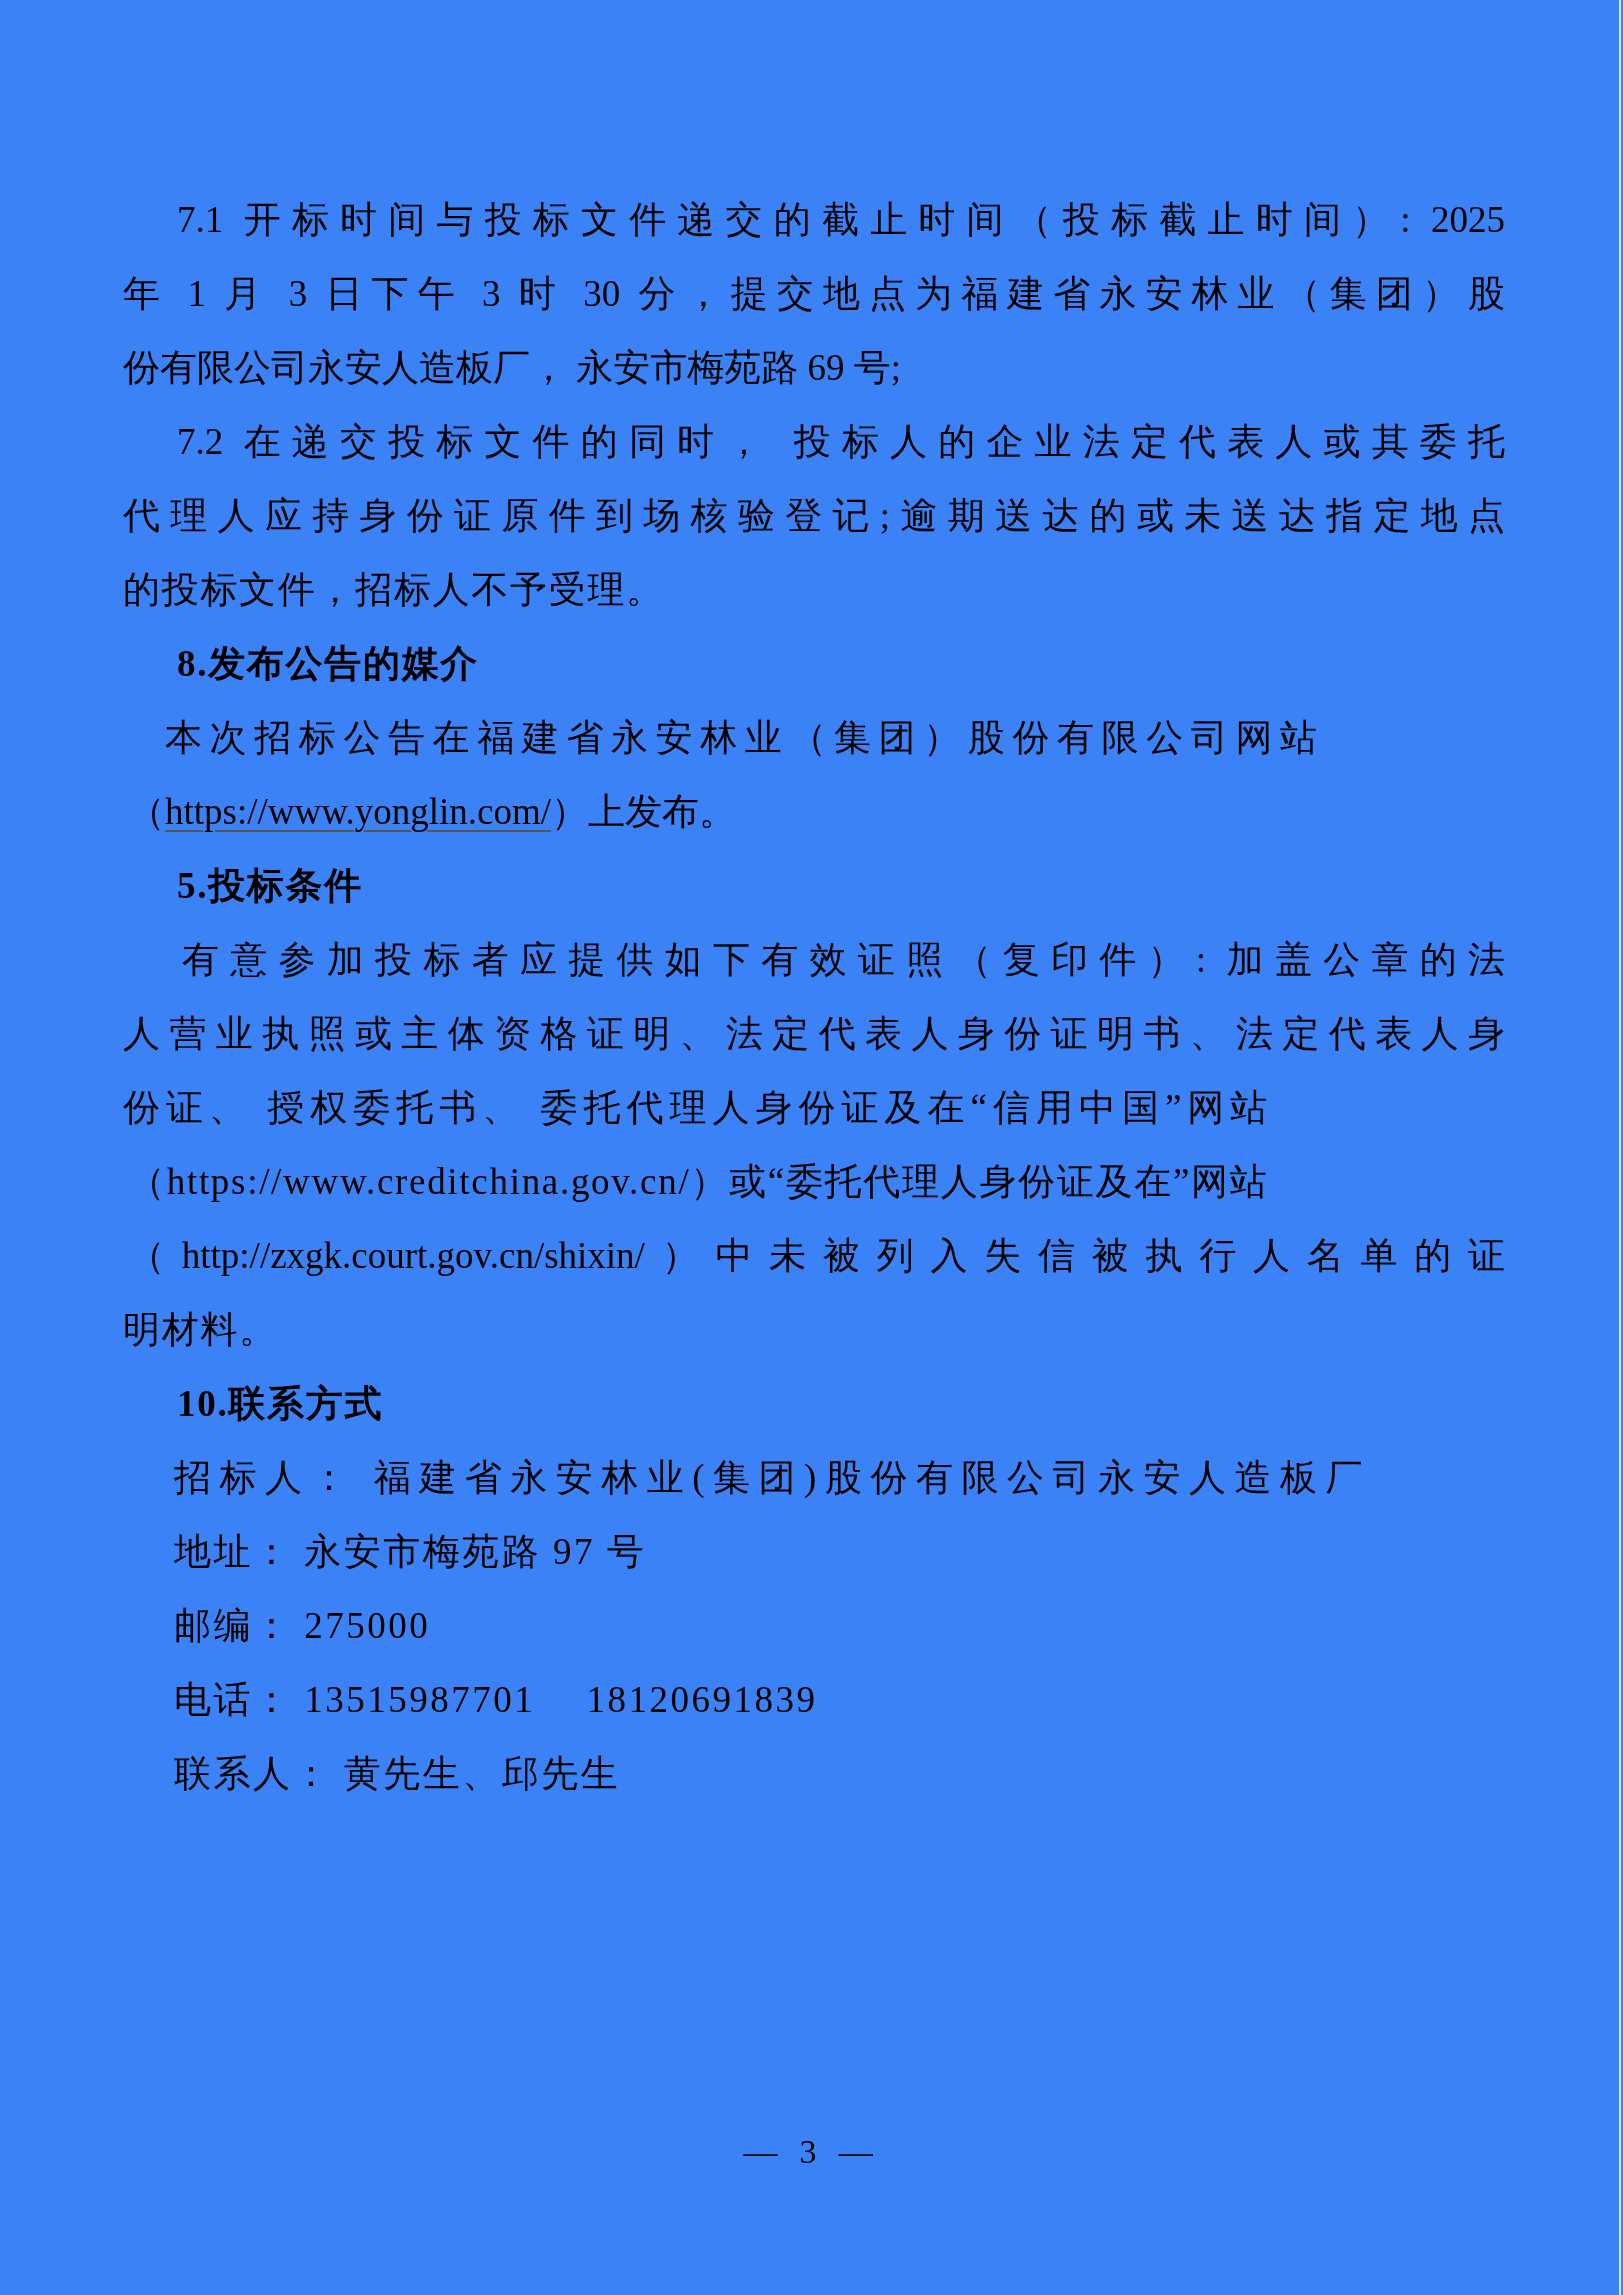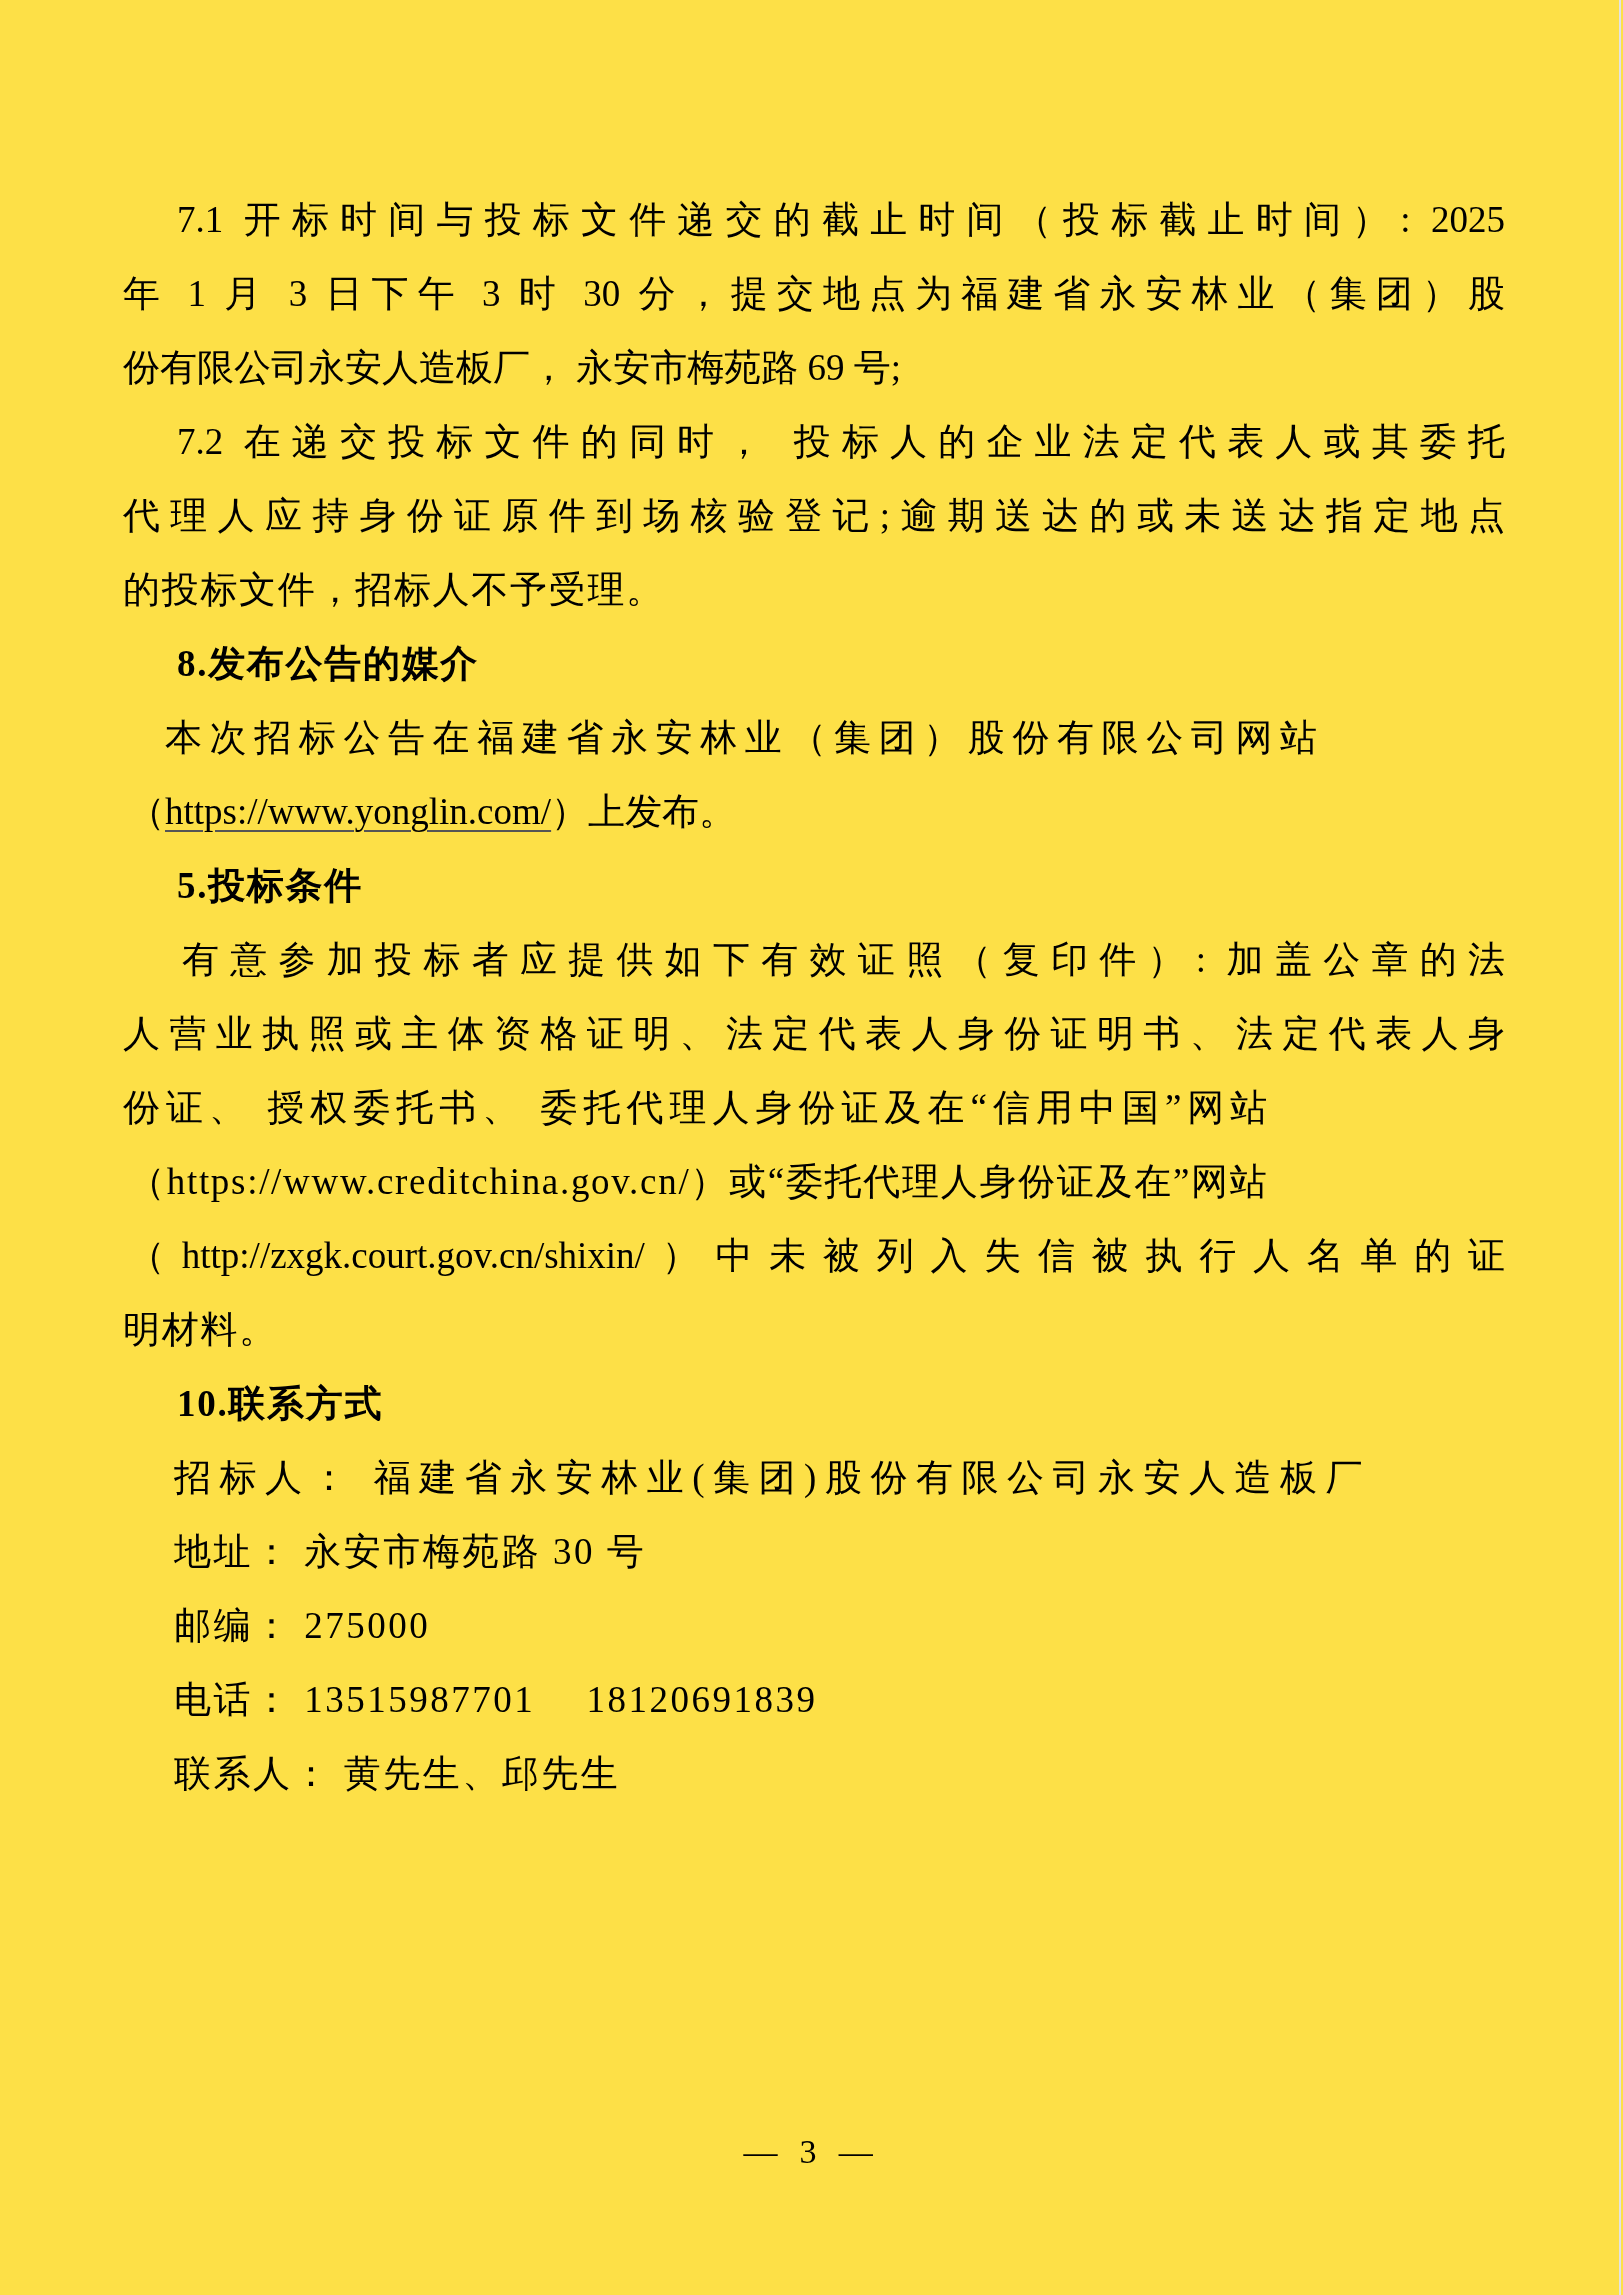--- a/index.html
+++ b/index.html
@@ -4,21 +4,21 @@
 <style>
   html,body{margin:0;padding:0;}
   body{
     width:1623px;height:2295px;
     background:#ffffff;
     position:relative;
     font-family:"Liberation Serif","DejaVu Serif",serif;
     color:#000;
     overflow:hidden;
   }
-  .page{position:absolute;inset:0;background:#fde047;text-decoration:underline;}
+  .page{position:absolute;inset:0;background:#3b82f6;text-decoration:underline;}
   .edge-right{position:absolute;top:0;right:2.5px;width:1.7px;height:2295px;background:#e2e2e2;}
   .content{
     position:absolute;left:123px;top:183px;width:1382px;
     font-size:37px;line-height:74px;
   }
   .line{white-space:pre-wrap;}
   .line.stretch{
     text-align:justify;
     text-align-last:justify;
     white-space:normal;
@@ -52,21 +52,21 @@
       <div class="line" style="text-indent: 5px;"><span>（</span><span class="u">https://www.yonglin.com/</span><span>）上发布。</span></div>
       <div class="line bold" style="text-indent: 54px; letter-spacing: 1.7px;"><span>5.投标条件</span></div>
       <div class="line stretch" style="text-indent: 59px;"><span>有意参加投标者应提供如下有效证照（复印件）: 加盖公章的法</span></div>
       <div class="line stretch"><span>人营业执照或主体资格证明、法定代表人身份证明书、法定代表人身</span></div>
       <div class="line" style="letter-spacing: 6px;"><span>份证、 授权委托书、 委托代理人身份证及在“信用中国”网站</span></div>
       <div class="line" style="text-indent: 5px; letter-spacing: 1.7px;"><span>（</span><span>https://www.creditchina.gov.cn/</span><span>）或“委托代理人身份证及在”网站</span></div>
       <div class="line stretch" style="text-indent: 5px;"><span>（</span><span>http://zxgk.court.gov.cn/shixin/</span><span>）中未被列入失信被执行人名单的证</span></div>
       <div class="line" style="letter-spacing: 1.7px;"><span>明材料。</span></div>
       <div class="line bold" style="text-indent: 54px; letter-spacing: 1.7px;"><span>10.联系方式</span></div>
       <div class="line" style="text-indent: 51px; letter-spacing: 8.5px;"><span>招标人： 福建省永安林业(集团)股份有限公司永安人造板厂</span></div>
-      <div class="line" style="text-indent: 51px; letter-spacing: 2.5px;"><span>地址： 永安市梅苑路 30 号</span></div>
+      <div class="line" style="text-indent: 51px; letter-spacing: 2.5px;"><span>地址： 永安市梅苑路 97 号</span></div>
       <div class="line" style="text-indent: 51px; letter-spacing: 2.5px;"><span>邮编： 275000</span></div>
       <div class="line" style="text-indent: 51px; letter-spacing: 2.5px;"><span>电话： 13515987701　 18120691839</span></div>
       <div class="line" style="text-indent: 51px; letter-spacing: 2.5px;"><span>联系人： 黄先生、邱先生</span></div>
     </div>
   <div class="footer">
     <span>— 3 —</span>
   </div>
 </div>
 
 

